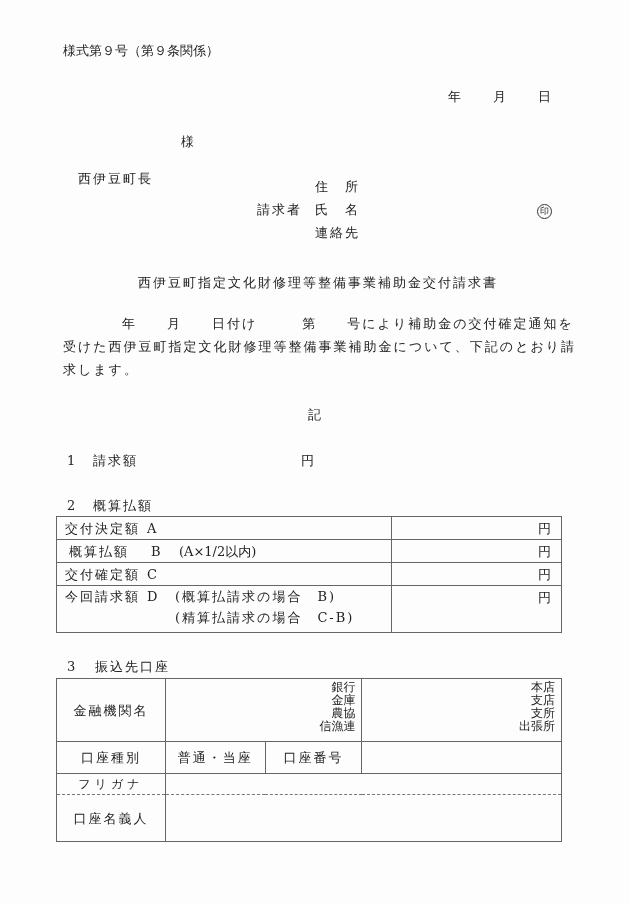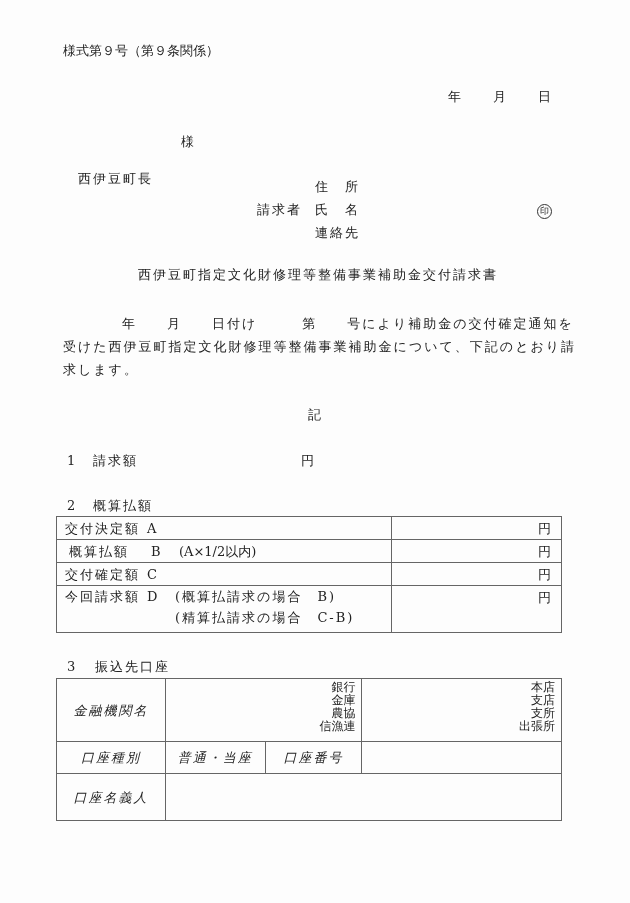--- a/index.html
+++ b/index.html
@@ -5,21 +5,21 @@
   html, body { margin:0; padding:0; background:#fdfdfd; }
   body { width:630px; height:903px; position:relative; overflow:hidden;
          font-family:"DejaVu Serif","Liberation Serif",serif; color:#222; font-size:13px; }
   .abs { position:absolute; white-space:nowrap; line-height:1; }
   .sp { letter-spacing:2px; }
   table { border-collapse:collapse; position:absolute; }
   td { border:1px solid #666; padding:0; vertical-align:middle; font-size:13px; line-height:1; }
   .t2 td { height:22px;margin-top:48px; }
   .lbl { display:inline-block; }
   .yen { text-align:right; padding-right:10px; }
-  .center { text-align:center;font-style:italic; }
+  .center { text-align:center; }
   .rstack { text-align:right; padding-right:6px; font-size:12px; line-height:13px; }
   .dash-top { border-top:1px dashed #777 !important; }
   .dash-bot { border-bottom:1px dashed #777 !important; }
   .seal { display:inline-block; width:13px; height:13px; border:1px solid #333; border-radius:50%;
           font-size:9px; line-height:13px; text-align:center; }
 </style>
 </head>
 <body>
 
 <div class="abs" style="left:63px;top:44px;">様式第９号（第９条関係）</div>
@@ -30,21 +30,21 @@
 
 <div class="abs sp" style="left:78px;top:135px;margin-top:37px;">西伊豆町長</div>
 <div class="abs" style="left:181px;top:135px;">様</div>
 
 <div class="abs sp" style="left:315px;top:180px;">住　所</div>
 <div class="abs sp" style="left:257px;top:203px;">請求者</div>
 <div class="abs sp" style="left:315px;top:203px;">氏　名</div>
 <div class="abs" style="left:537px;top:203px;"><span class="seal">印</span></div>
 <div class="abs sp" style="left:315px;top:226px;">連絡先</div>
 
-<div class="abs sp" style="left:138px;top:268px;">西伊豆町指定文化財修理等整備事業補助金交付請求書</div>
+<div class="abs sp" style="left:138px;top:276px;">西伊豆町指定文化財修理等整備事業補助金交付請求書</div>
 
 <div class="abs sp" style="left:122px;top:317px;">年　　月　　日付け　　　第　　号により補助金の交付確定通知を</div>
 <div class="abs sp" style="left:63px;top:340px;">受けた西伊豆町指定文化財修理等整備事業補助金について、下記のとおり請</div>
 <div class="abs sp" style="left:63px;top:363px;">求します。</div>
 
 <div class="abs" style="left:308px;top:408px;">記</div>
 
 <div class="abs" style="left:67px;top:454px;">1</div>
 <div class="abs sp" style="left:93px;top:454px;">請求額</div>
 <div class="abs" style="left:301px;top:454px;">円</div>
@@ -116,17 +116,21 @@
       <div>出張所</div>
     </td>
   </tr>
   <tr>
     <td class="center sp" style="height:31px;"><span>口座種別</span></td>
     <td class="center sp"><span>普通・当座</span></td>
     <td class="center sp"><span>口座番号</span></td>
     <td></td>
   </tr>
   <tr>
+    <td class="center dash-bot" style="height:20px;letter-spacing:4px;font-size:12px;"><span>フリガナ</span></td>
+    <td colspan="3" class="dash-bot"></td>
+  </tr>
+  <tr>
     <td class="center sp dash-top" style="height:46px;"><span>口座名義人</span></td>
     <td colspan="3" class="dash-top"></td>
   </tr>
 </tbody>
   </table>
 
 </body></html>

